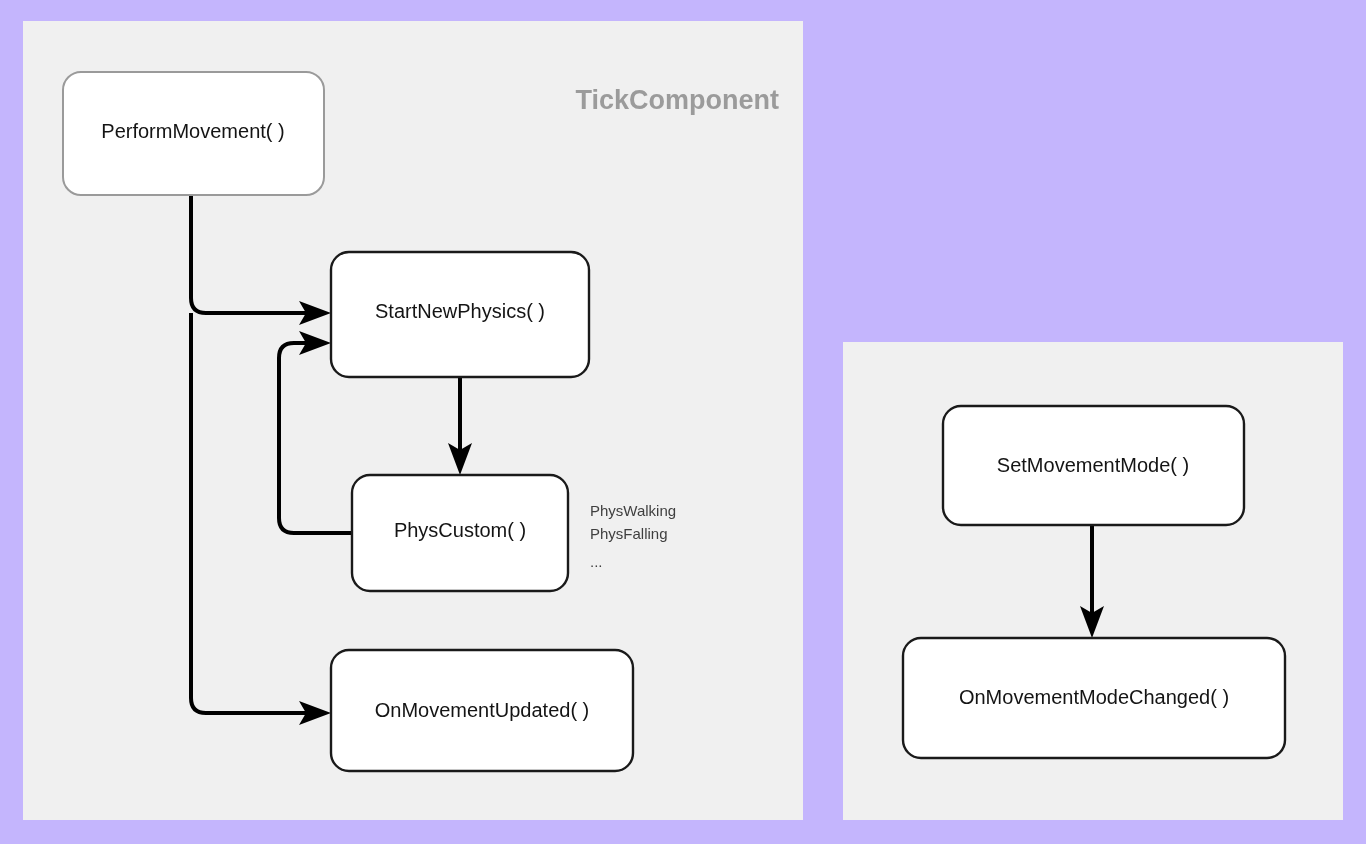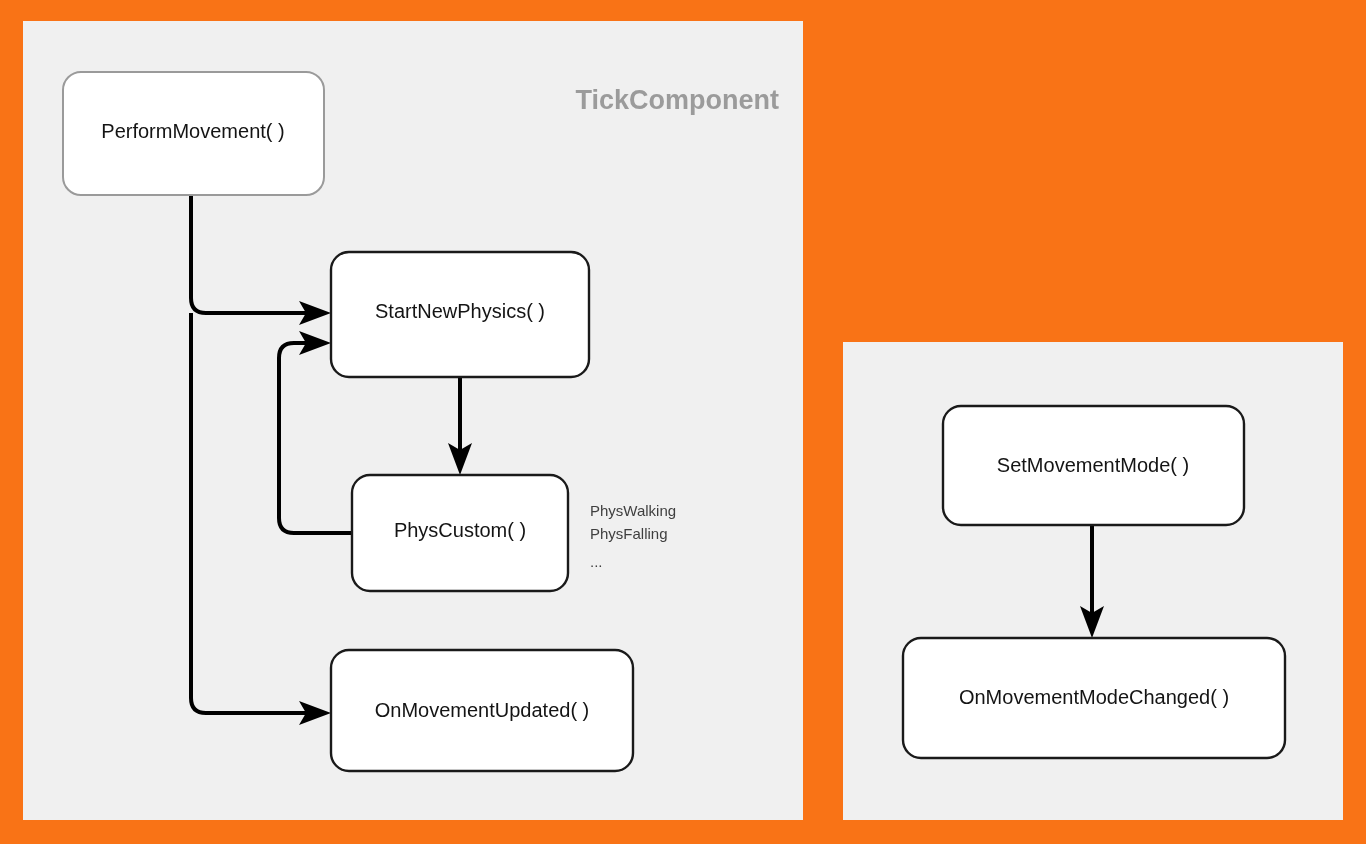--- a/index.html
+++ b/index.html
@@ -10,21 +10,21 @@
   body {
     width: 1366px;
     height: 844px;
     font-family: "Liberation Sans", sans-serif;
     overflow: hidden;
   }
   #diagram-root {
     position: relative;
     width: 1366px;
     height: 844px;
-    background: #f97316;
+    background: #c4b5fd;
   }
   svg.diagram-canvas {
     display: block;
     width: 1366px;
     height: 844px;
   }
   .group-panel {
     fill: #f0f0f0;
     stroke: none;
   }

